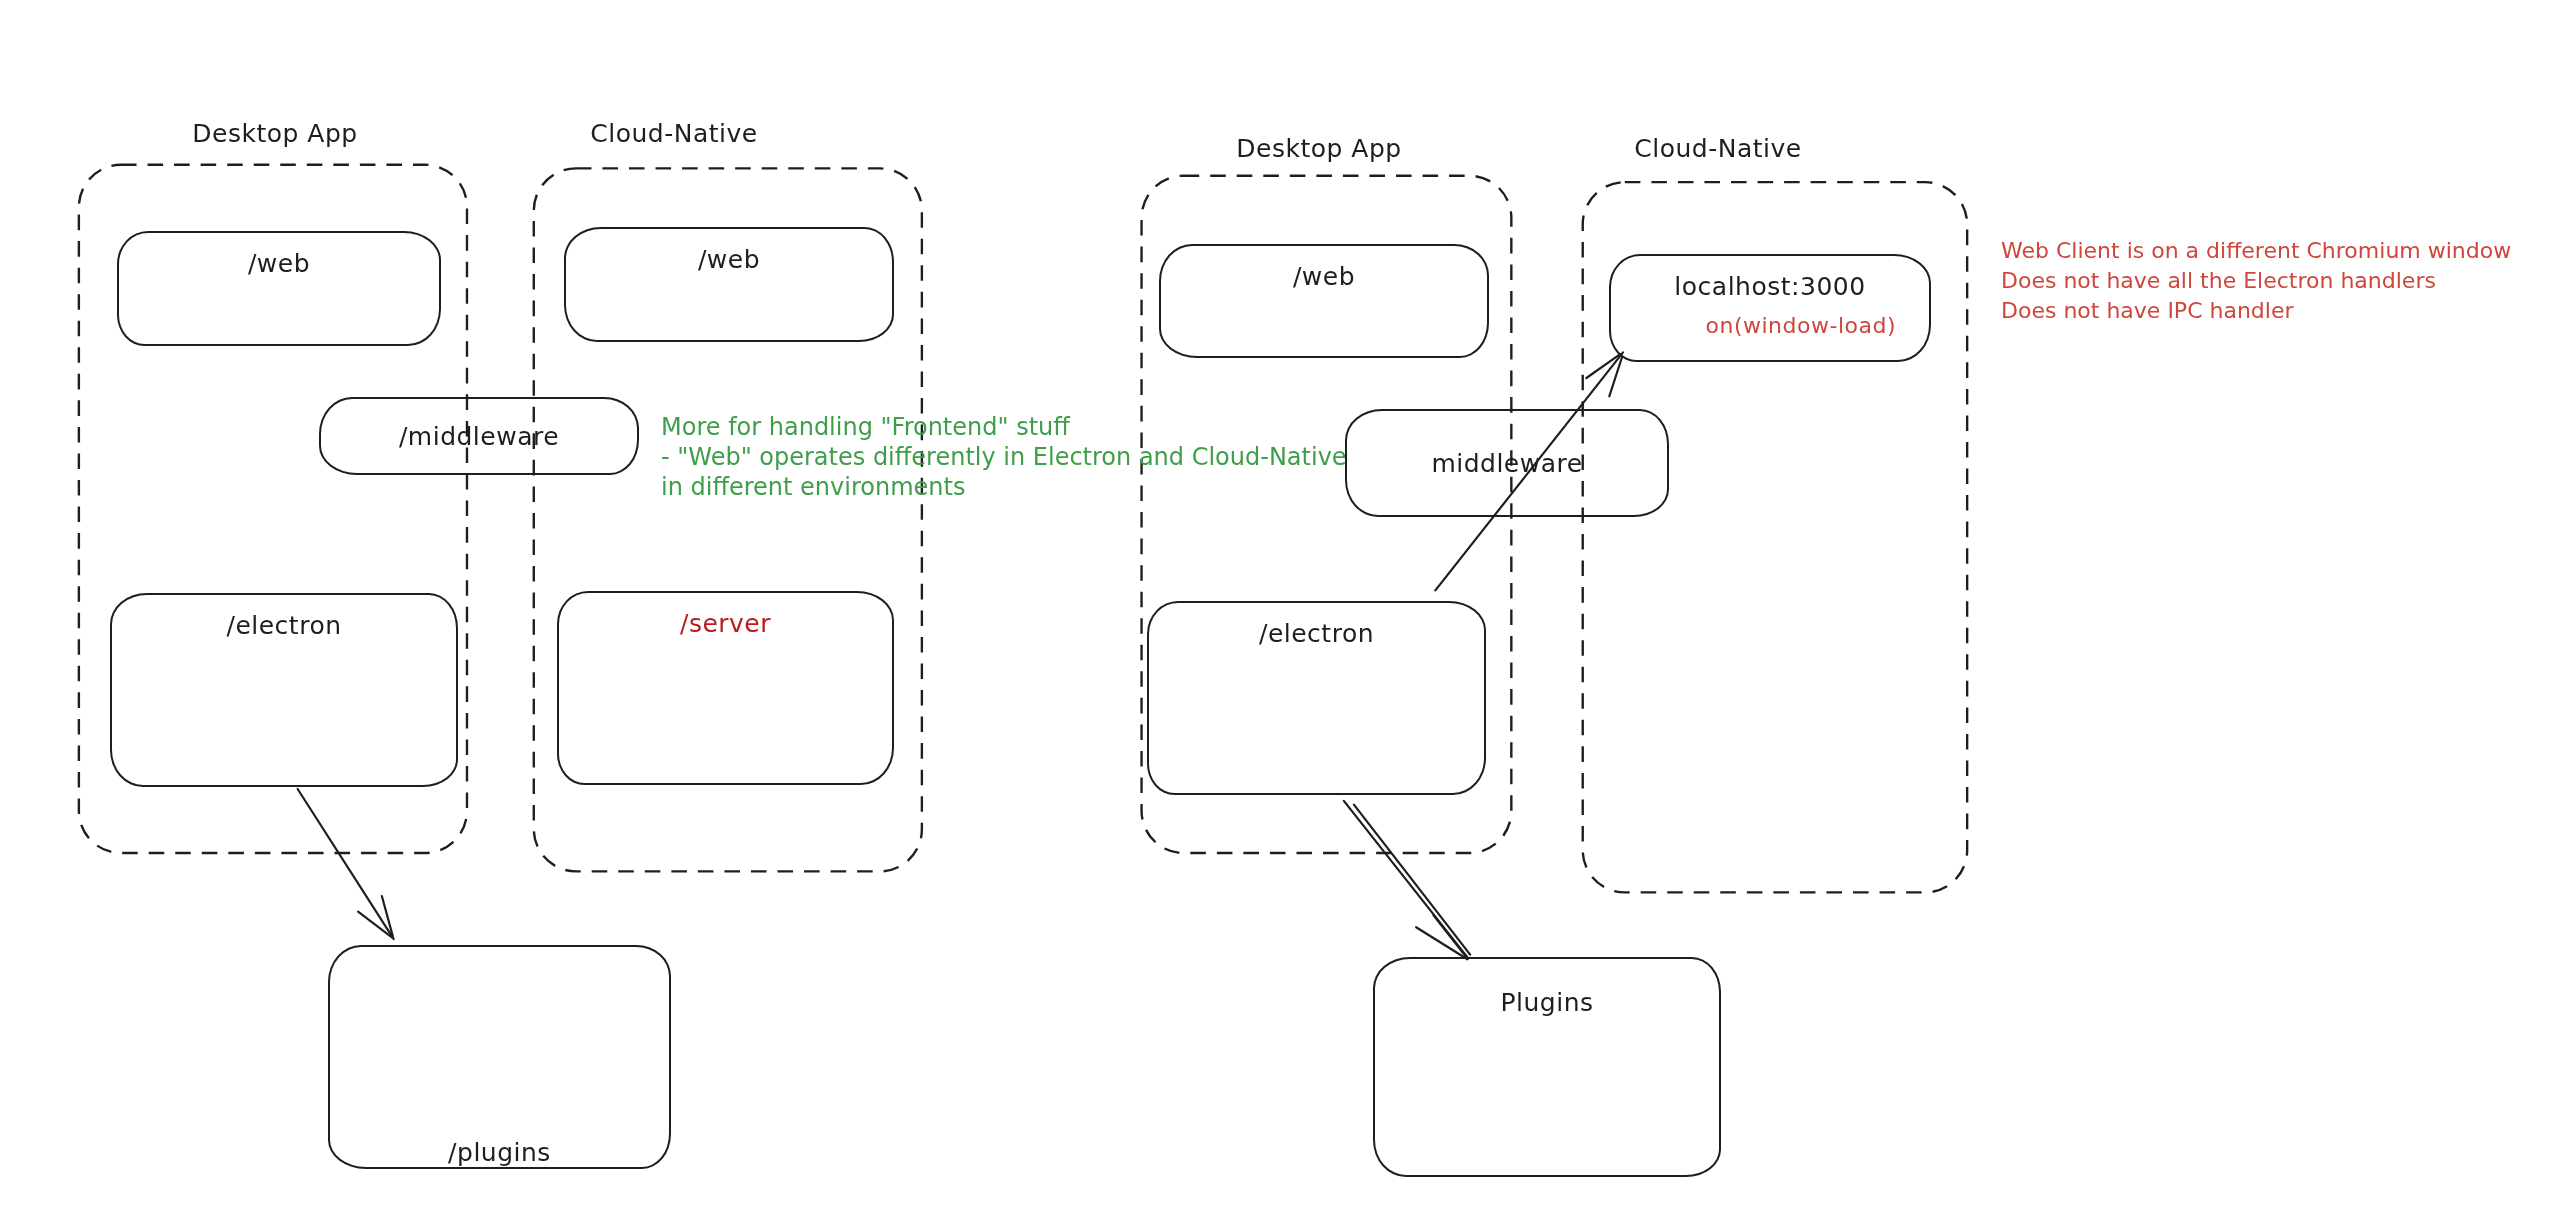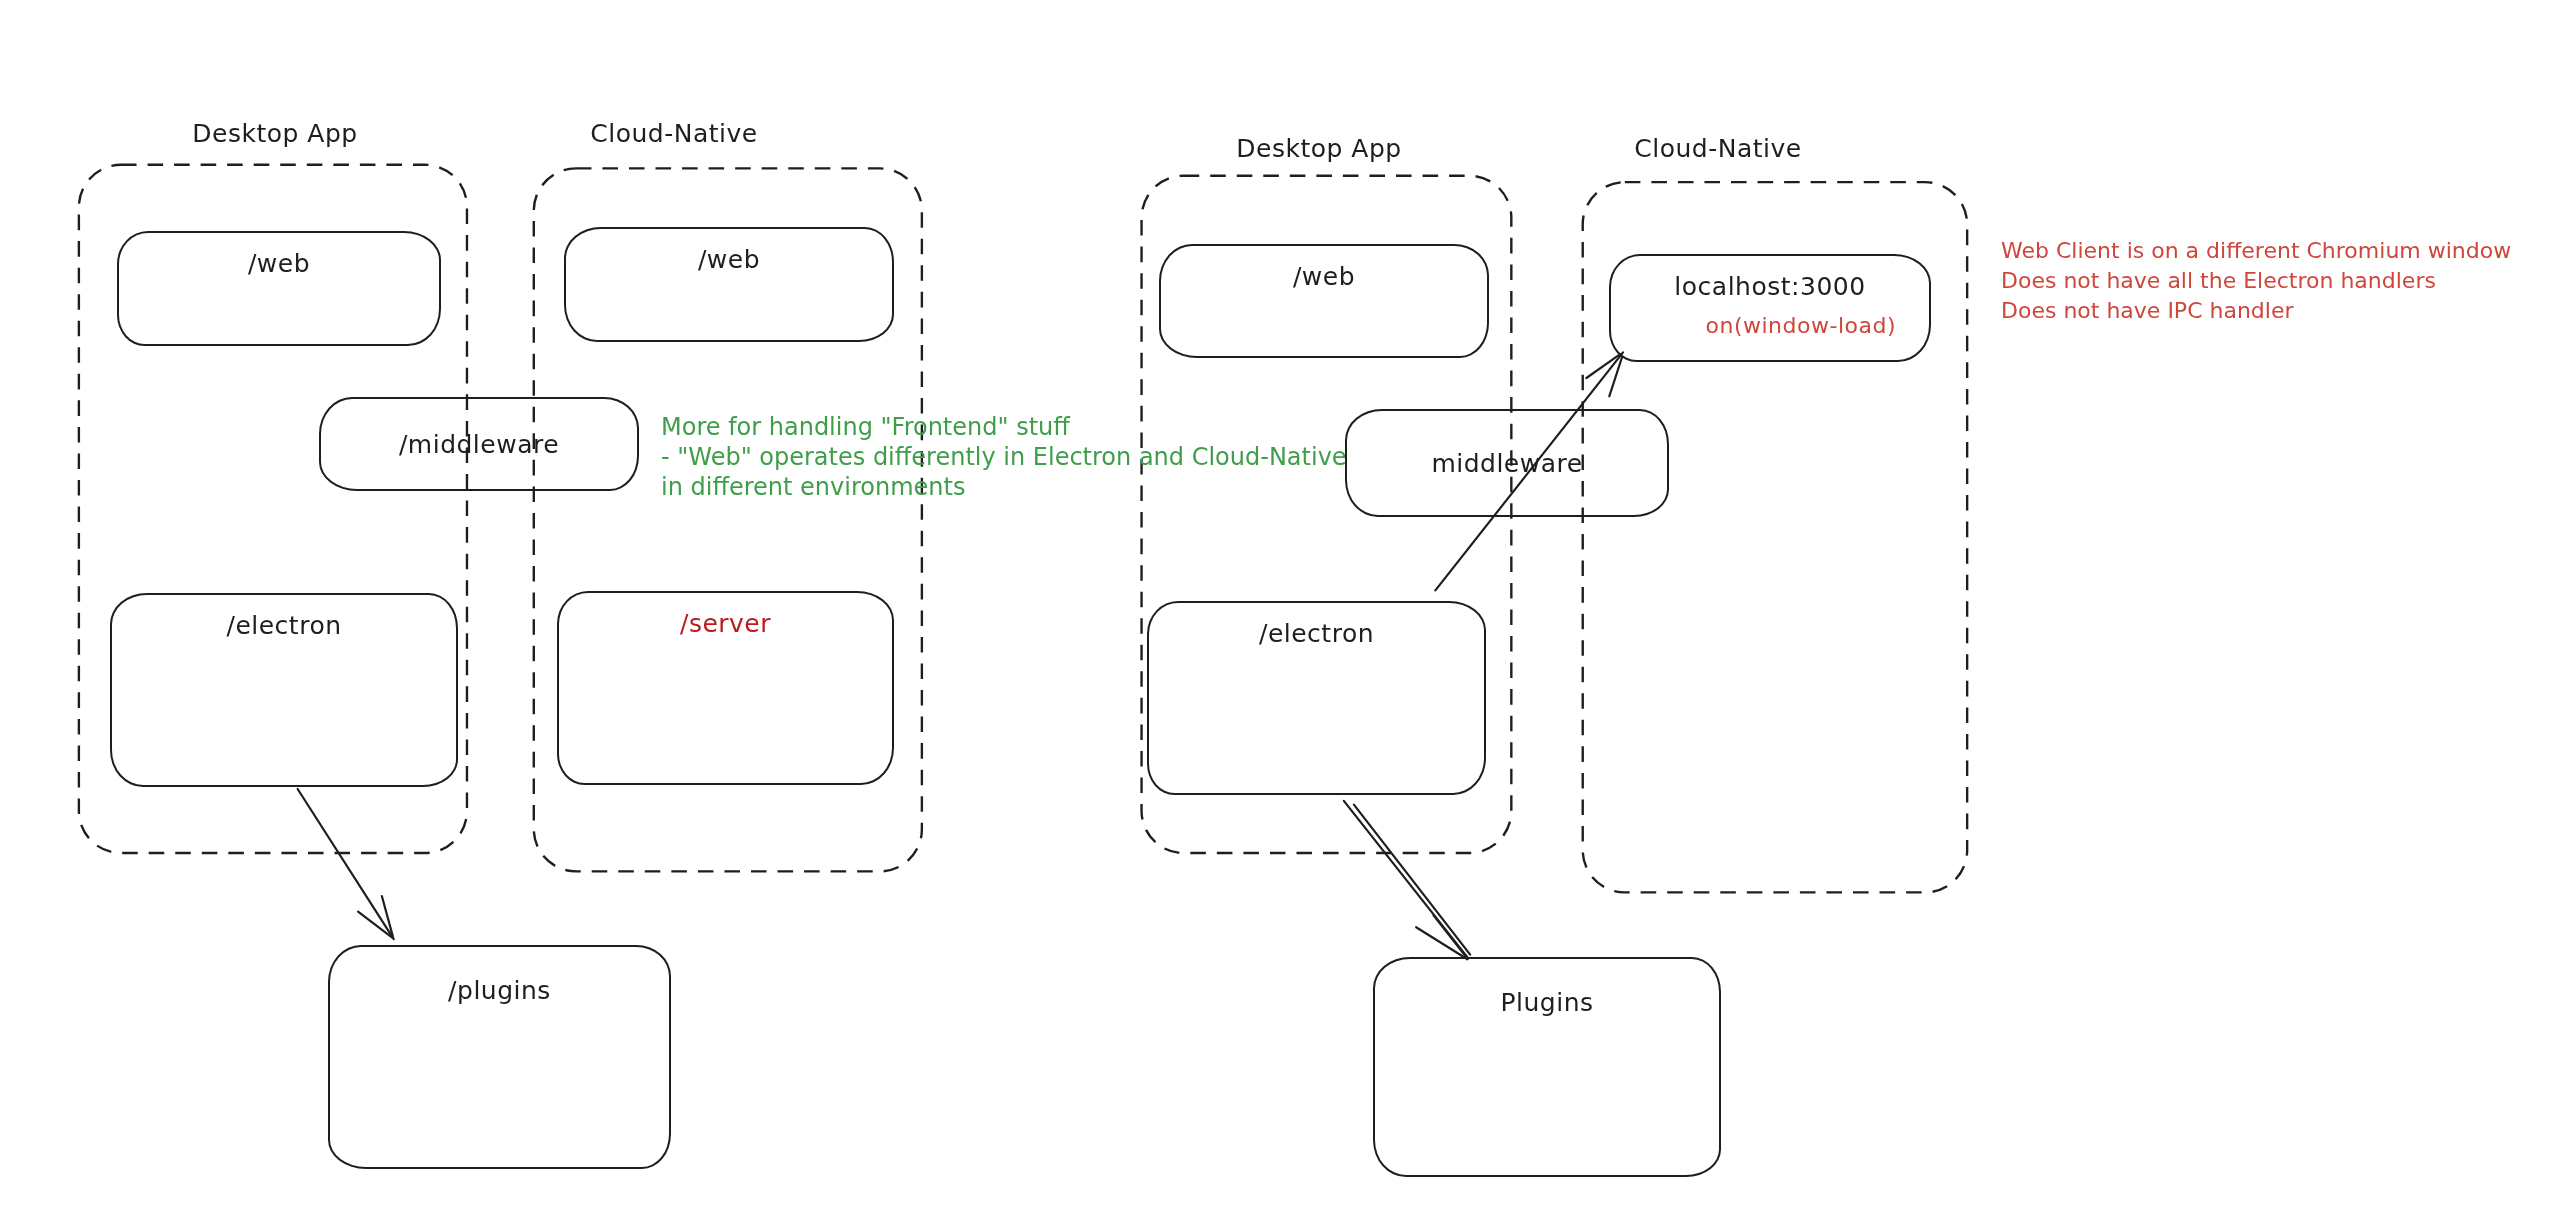--- a/index.html
+++ b/index.html
@@ -128,39 +128,39 @@
   <div class="group-title" style="left:555px; top:119px; width:238px;">Cloud-Native</div>
 
   <div class="box r1" style="left:117px; top:231px; width:324px; height:115px;">
     <span class="box-label">/web</span>
   </div>
 
   <div class="box r2" style="left:564px; top:227px; width:330px; height:115px;">
     <span class="box-label">/web</span>
   </div>
 
-  <div class="box mid r3" style="left:319px; top:397px; width:320px; height:94px;justify-content:center;">
+  <div class="box mid r3" style="left:319px; top:397px; width:320px; height:78px;justify-content:center;">
     <span class="box-label">/middleware</span>
   </div>
 
   <div class="note green" style="left:661px; top:412px;">
     <div>More for handling "Frontend" stuff</div>
     <div>- "Web" operates differently in Electron and Cloud-Native</div>
     <div>in different environments</div>
   </div>
 
   <div class="box r2" style="left:110px; top:593px; width:348px; height:194px;">
     <span class="box-label">/electron</span>
   </div>
 
   <div class="box r1" style="left:557px; top:591px; width:337px; height:194px;">
     <span class="box-label red-text">/server</span>
   </div>
 
-  <div class="box deep r3" style="left:328px; top:945px; width:343px; height:224px;">
+  <div class="box deep r3" style="left:328px; top:945px; width:343px; height:224px;align-items:flex-end;">
     <span class="box-label">/plugins</span>
   </div>
 
   <div class="group-title" style="left:1200px; top:134px; width:238px;">Desktop App</div>
 
   <div class="group-title" style="left:1599px; top:134px; width:238px;">Cloud-Native</div>
 
   <div class="box r3" style="left:1159px; top:244px; width:330px; height:114px;">
     <span class="box-label">/web</span>
   </div>

